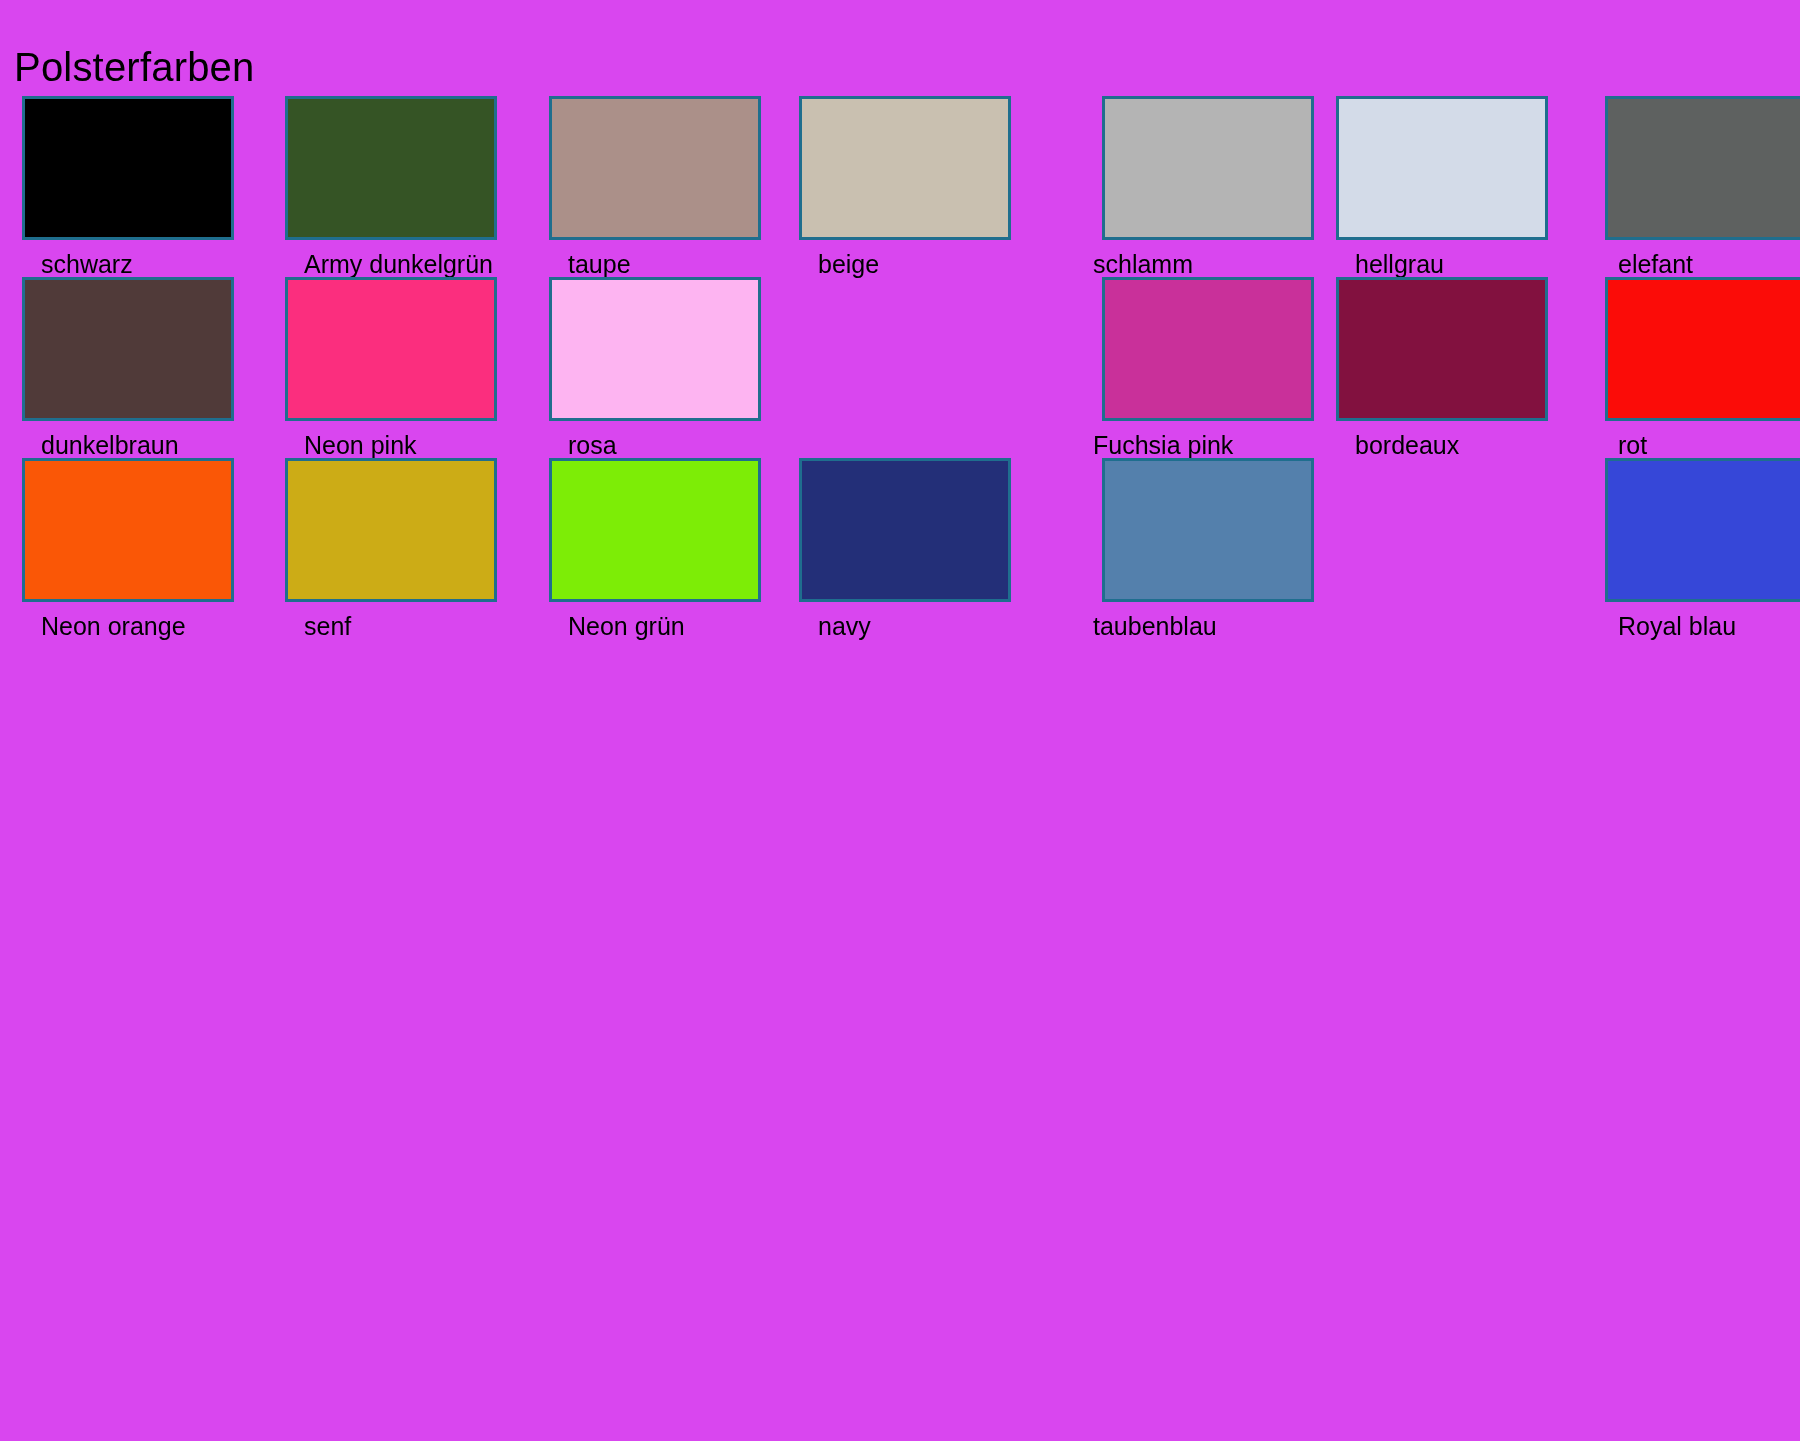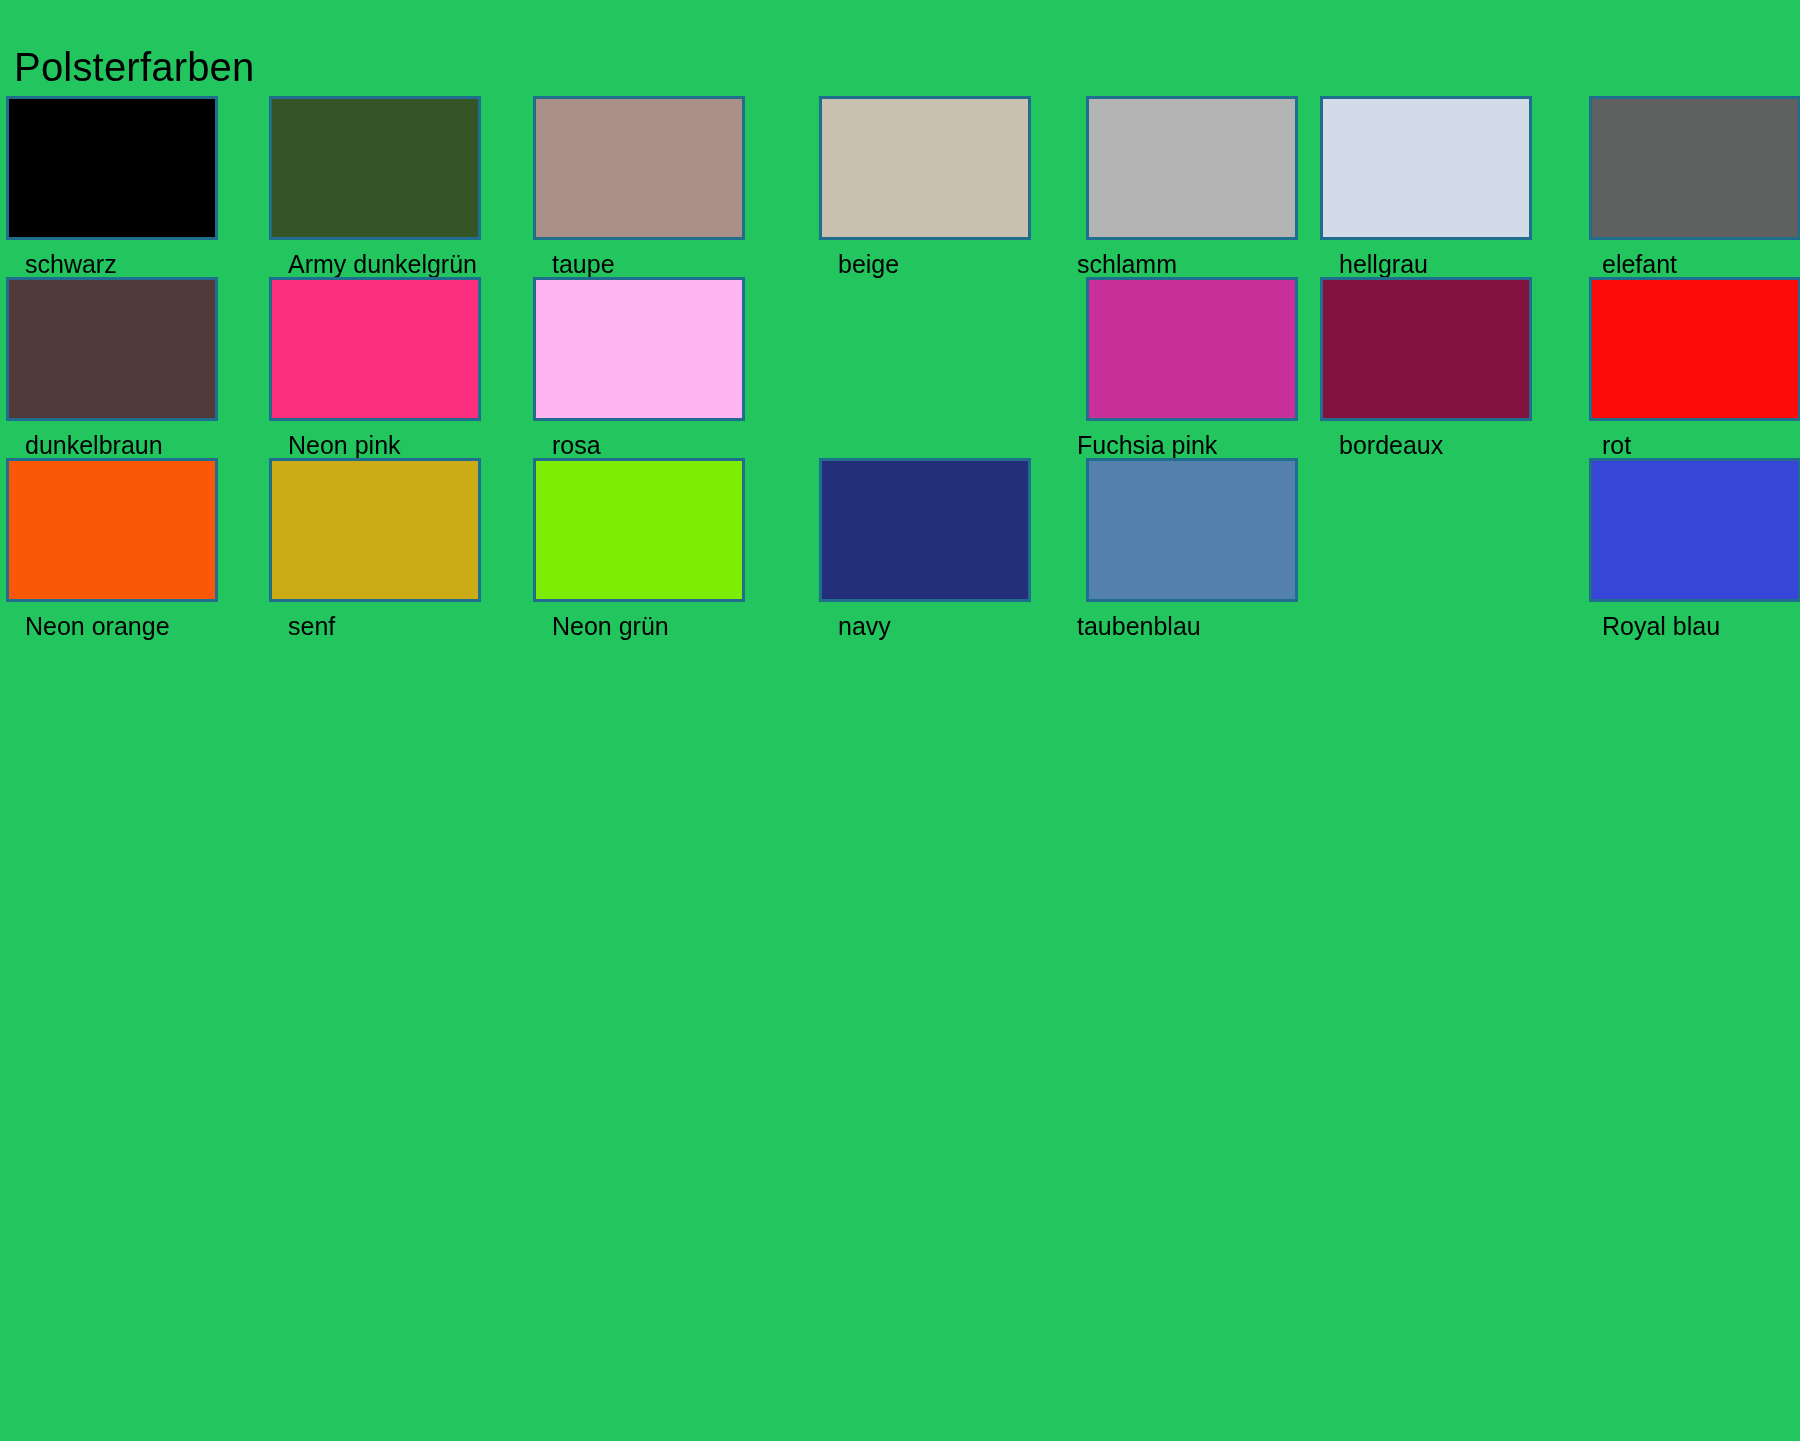--- a/index.html
+++ b/index.html
@@ -14,21 +14,21 @@
     font-family: "Liberation Sans", "DejaVu Sans", sans-serif;
     color: #000000;
     overflow: hidden;
     position: relative;
   }
 
   #page {
     position: relative;
     width: 1800px;
     height: 1441px;
-    background: #22c55e;
+    background: #d946ef;
     text-decoration: underline;
   }
 
   #page-title {
     position: absolute;
     left: 14px;
     top: 14px;
     font-size: 40px;
     font-weight: 400;
     line-height: 52px;
@@ -41,20 +41,21 @@
     position: absolute;
     left: 0px;
     top: 96px;
     width: 1800px;
   }
 
   .swatch-row {
     position: relative;
     height: 181px;
     width: 1448px;
+    margin-left: 16px;
   }
 
   .swatch-cell {
     position: absolute;
     top: 0;
     width: 212px;
   }
 
   .swatch-chip {
     width: 206px;
@@ -72,21 +73,21 @@
     line-height: 30px;
     font-weight: 400;
     color: #000000;
     white-space: nowrap;
   }
 
   
   .col-0 { left: 6px; }
   .col-1 { left: 269px; }
   .col-2 { left: 533px; }
-  .col-3 { left: 819px; text-align: right; }
+  .col-3 { left: 783px; text-align: right; }
   .col-4 { left: 1058px; padding-left: 28px; }
   .col-5 { left: 1320px; }
   .col-6 { left: 1583px; padding-left: 6px; }
 </style>
 </head>
 <body>
 
 <div id="page">
 
   <h1 id="page-title">Polsterfarben</h1>

